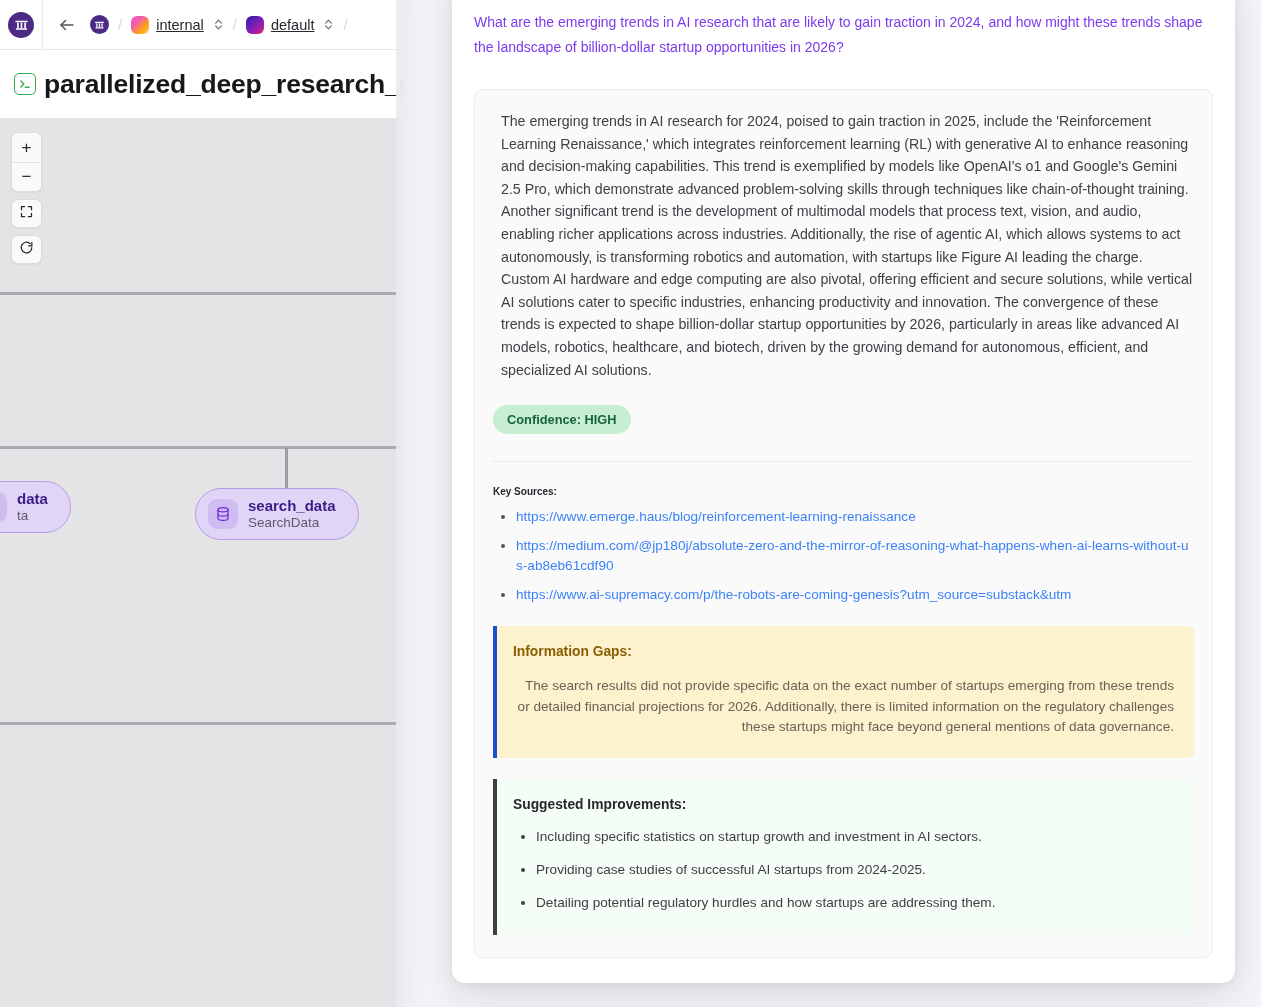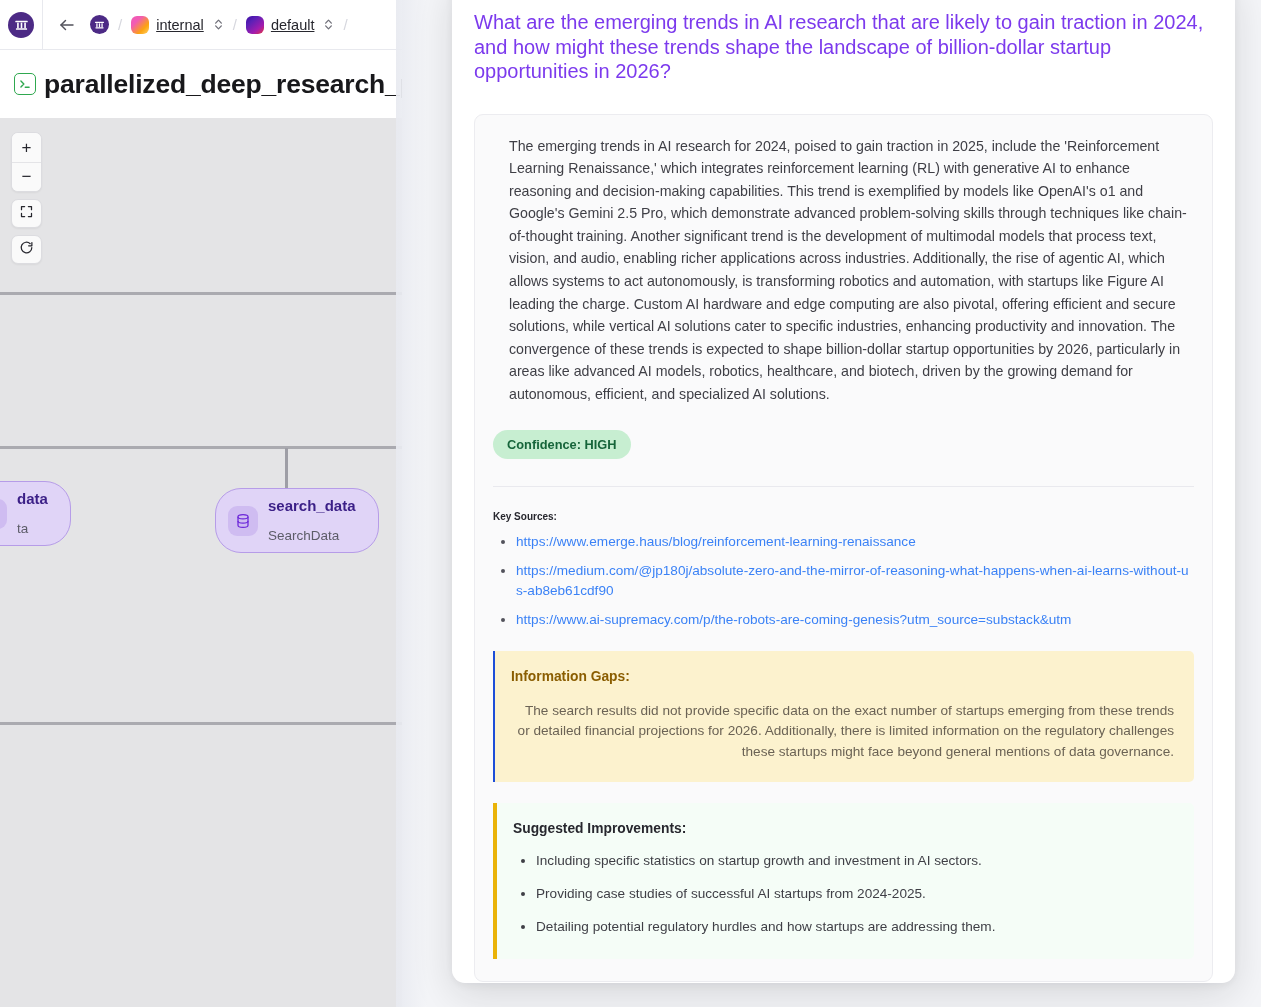--- a/index.html
+++ b/index.html
@@ -163,21 +163,21 @@
     padding: 8px 22px 8px 12px;
     cursor: pointer;
   }
   .gnode-icon {
     width: 30px; height: 30px; border-radius: 9px;
     background: #cfbcf1;
     display: flex; align-items: center; justify-content: center;
     color: #6d28d9; flex: none;
     margin-right: 10px;
   }
-  .gnode-txt { display: flex; flex-direction: column; line-height: 1.2; gap: 13px; }
+  .gnode-txt { display: flex; flex-direction: column; line-height: 1.2; }
   .gnode-title { font-size: 15px; font-weight: bold; color: #3b1f87; white-space: nowrap;}
   .gnode-sub { font-size: 13.5px; color: #5c5c68; white-space: nowrap;}
 
   
   #backdrop {
     position: absolute; left: 402px; top: 0;
     width: 859px; height: 1007px;
     background: #f4f5f8;
   }
   #backdrop-fade {
@@ -193,40 +193,40 @@
     border-radius: 13px;
     box-shadow: 0 12px 40px rgba(24,24,27,0.13), 0 2px 8px rgba(24,24,27,0.06);
     overflow: hidden;
   }
   #modal-inner {
     position: absolute; left: 0; top: 0;
     width: 783px; height: 1005px;
     padding: 32px 22px 0 22px;
   }
   #question {
-    font-size: 20px;
+    font-size: 14px;
     line-height: 24.5px;
     color: #7c3aed;
     font-weight: 400;
     margin: 0 0 30px 0;
     padding-right: 4px;
   }
   #result-card {
     background: #fafafb;
     border: 1px solid #ececf0;
     border-radius: 9px;
     padding: 20px 18px 22px 18px;
   }
   .card-h {
     font-size: 14.2px; font-weight: bold; color: #27272e;
     margin: 0 0 24px 0;
   }
   #synthesis {
     font-size: 14.2px; line-height: 22.6px; color: #3f3f46;
-    margin: 0 0 24px 16px;
+    margin: 0 0 24px 8px;
   }
   #confidence-badge {
     display: inline-block;
     background: #c7eed1;
     color: #16653a;
     font-size: 12.8px; font-weight: bold;
     padding: 7px 14px;
     border-radius: 16px;
     text-align: right;
   }
@@ -240,38 +240,38 @@
   }
   ul.plain li {
     font-size: 13.6px; line-height: 20px; color: #3b82f6;
     margin-bottom: 9px;
     word-break: break-all;
   }
   ul.plain li::marker { color: #52525b; }
 
   #gaps-box {
     background: #fcf2ce;
-    border-left: 2px solid #1d4ed8;
+    border-left: 4px solid #1d4ed8;
     border-radius: 0 5px 5px 0;
     padding: 18px 20px 20px 16px;
     margin-top: 21px;
   }
   #gaps-box .gaps-h {
     font-size: 13.8px; font-weight: bold; color: #8a5d00;
     margin: 0 0 17px 0;
   }
   #gaps-box .gaps-body {
     font-size: 13.6px; line-height: 20.5px; color: #6b6355;
     margin: 0;
     text-align: right;
   }
 
   #improve-box {
     background: #f5fdf7;
-    border-left: 4px solid #eab308;
+    border-left: 4px solid #404040;
     border-radius: 0 5px 5px 0;
     padding: 18px 20px 20px 16px;
     margin-top: 21px;
   }
   #improve-box .imp-h {
     font-size: 13.8px; font-weight: bold; color: #27272e;
     margin: 0 0 15px 0;
   }
   #improve-box ul { margin: 0; padding-left: 23px; }
   #improve-box ul li {
@@ -392,21 +392,21 @@
     <div class="gnode" style="left:-36px; top:363px;">
       <span class="gnode-icon">
         
       </span>
       <span class="gnode-txt">
         <span class="gnode-title">data</span>
         <span class="gnode-sub">ta</span>
       </span>
     </div>
 
-    <div class="gnode" style="left:215px; top:370px;">
+    <div class="gnode" style="left:195px; top:370px;">
       <span class="gnode-icon">
         <svg width="16" height="16" viewBox="0 0 24 24" fill="none" stroke="currentColor" stroke-width="1.9">
           <ellipse cx="12" cy="5.5" rx="7.5" ry="3.2"></ellipse>
           <path d="M4.5 5.5v13c0 1.8 3.4 3.2 7.5 3.2s7.5-1.4 7.5-3.2v-13"></path>
           <path d="M4.5 12c0 1.8 3.4 3.2 7.5 3.2s7.5-1.4 7.5-3.2"></path>
         </svg>
       </span>
       <span class="gnode-txt">
         <span class="gnode-title">search_data</span>
         <span class="gnode-sub">SearchData</span>

